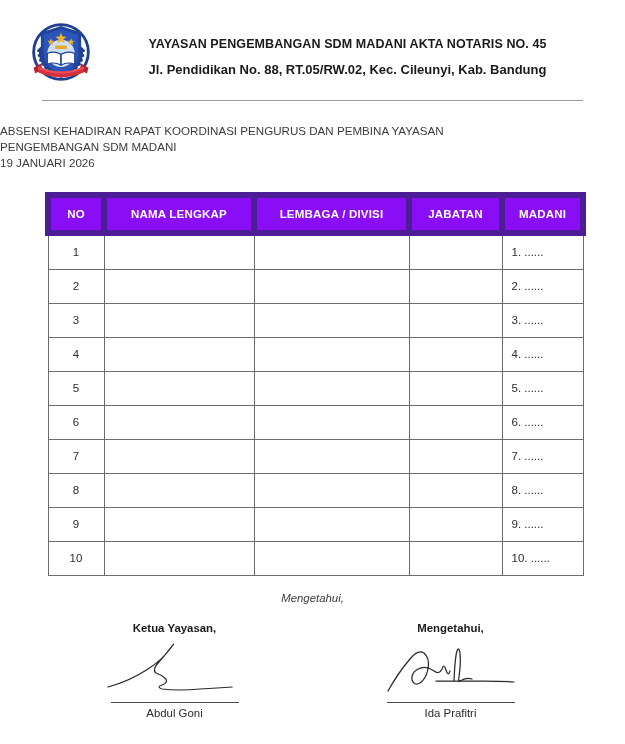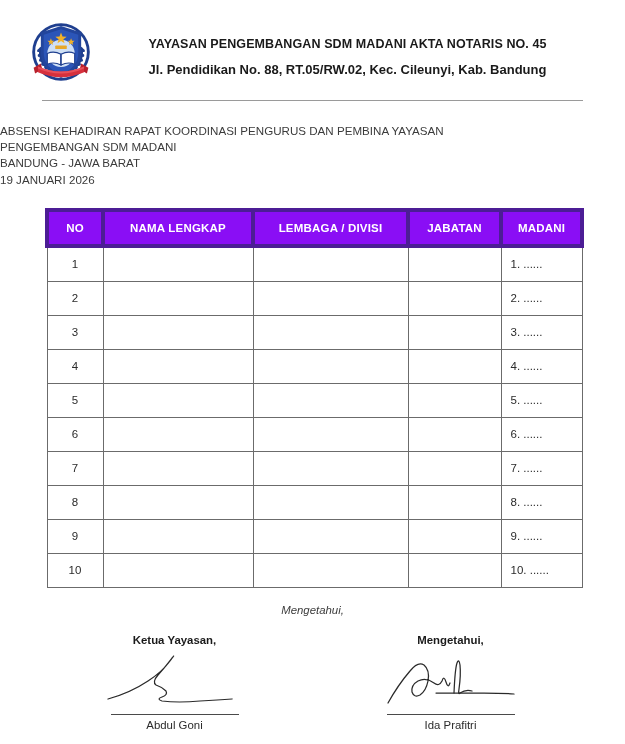--- a/index.html
+++ b/index.html
@@ -83,21 +83,21 @@
     width: 100%;
     table-layout: fixed;
   }
   table.absensi th {
     background: #8A0EF5;
     color: #ffffff;
     font-size: 11.5px;
     font-weight: bold;
     letter-spacing: .2px;
     height: 30px;
-    border: 4px solid #4c1d95;
+    border: 6px solid #4c1d95;
     text-align: center;
     vertical-align: middle;
   }
   table.absensi td {
     border: 1px solid #6b6b6b;
     height: 31px;
     font-size: 11.5px;
     color: #2b2b2b;
     vertical-align: middle;
   }
@@ -220,21 +220,20 @@
     <div class="org-line-1">YAYASAN PENGEMBANGAN SDM MADANI AKTA NOTARIS NO. 45</div>
     <div class="org-line-2">Jl. Pendidikan No. 88, RT.05/RW.02, Kec. Cileunyi, Kab. Bandung</div>
   </div>
 </div>
 
 <hr class="head-rule">
 
 <div class="title-block">
   <div>ABSENSI KEHADIRAN RAPAT KOORDINASI PENGURUS DAN PEMBINA YAYASAN</div>
   <div>PENGEMBANGAN SDM MADANI</div>
-  <div>BANDUNG - JAWA BARAT</div>
   <div>19 JANUARI 2026</div>
 </div>
 
 <div class="table-wrap">
   <table class="absensi">
     <colgroup>
       <col class="c-no">
         <col class="c-nama">
         <col class="c-lembaga">
         <col class="c-jabatan">

